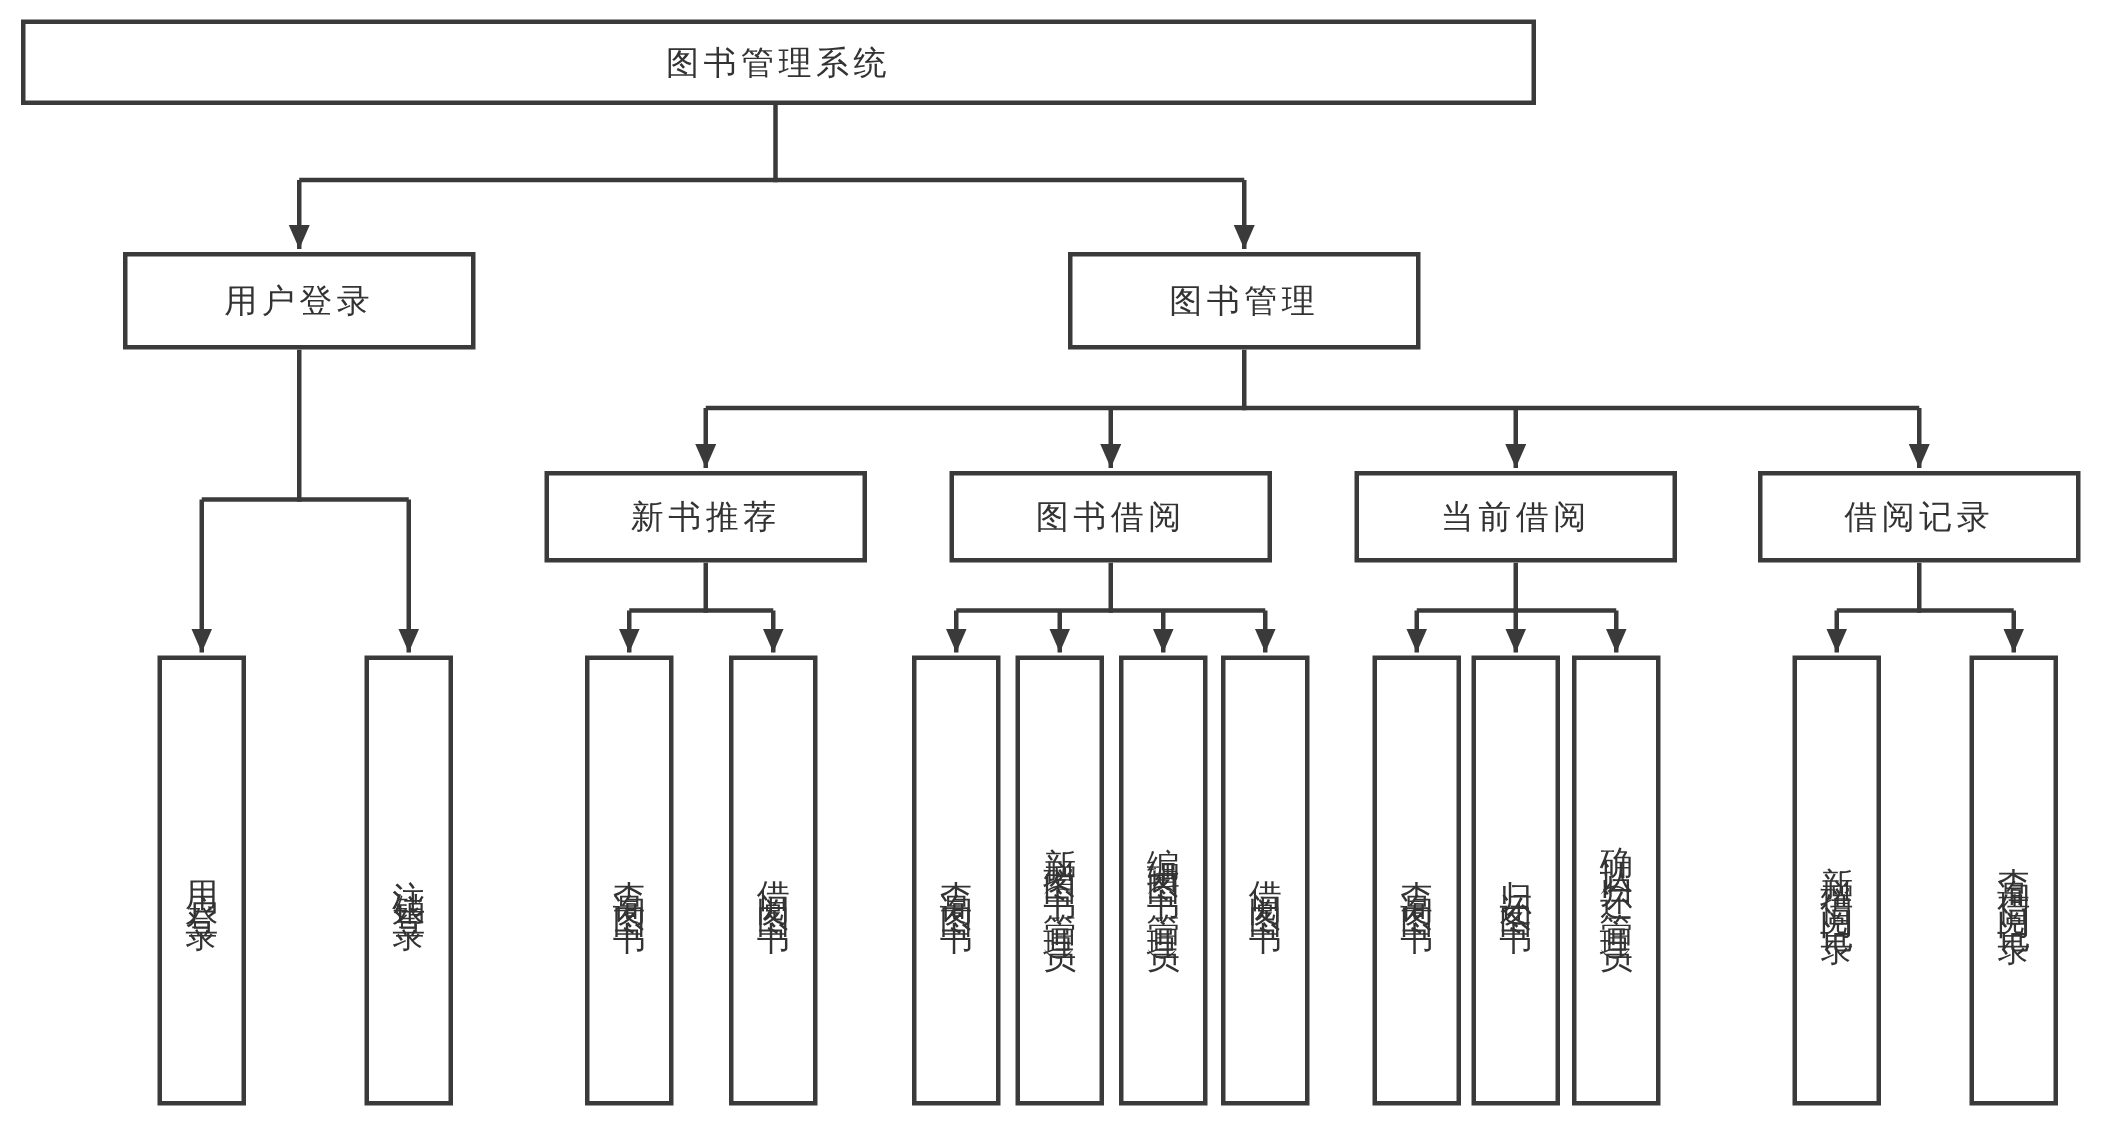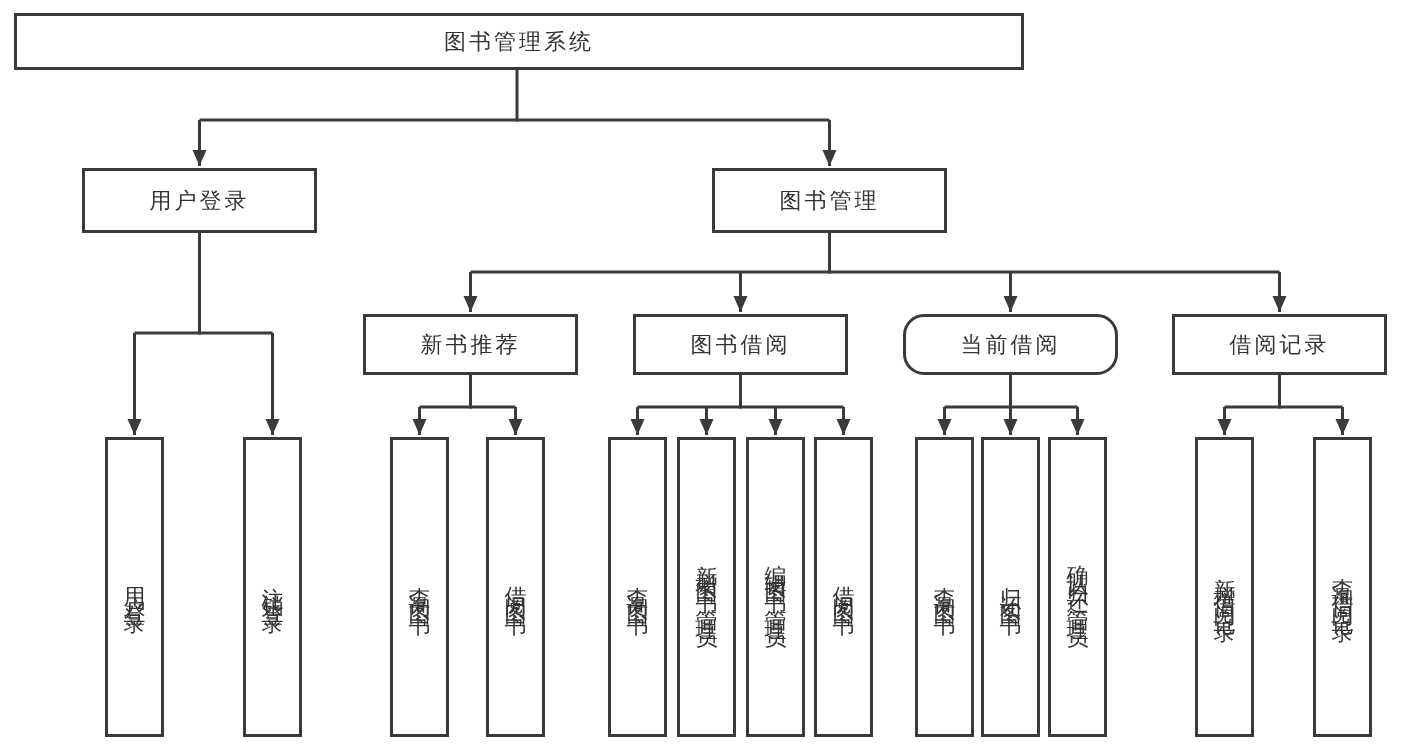--- a/index.html
+++ b/index.html
@@ -29,21 +29,21 @@
     line-height:1;letter-spacing:9px;
     white-space:nowrap;
   }
   
   #n-root{left:14px;top:13px;width:1010px;height:57px;}
   #n-user-login{left:82px;top:168px;width:235px;height:65px;}
   #n-book-mgmt{left:712px;top:168px;width:235px;height:65px;}
   .lv3{top:314px;width:215px;height:61px;}
   #n-newbook{left:363px;}
   #n-borrowing{left:633px;}
-  #n-current{left:903px;border-radius:21px;}
+  #n-current{left:903px;}
   #n-records{left:1172px;}
   #l-login{left:105px;}
   #l-logout{left:243px;}
   #l-query1{left:390px;}
   #l-borrow1{left:486px;}
   #l-query2{left:608px;}
   #l-add-book{left:677px;}
   #l-edit-book{left:746px;}
   #l-borrow2{left:814px;}
   #l-query3{left:915px;}

